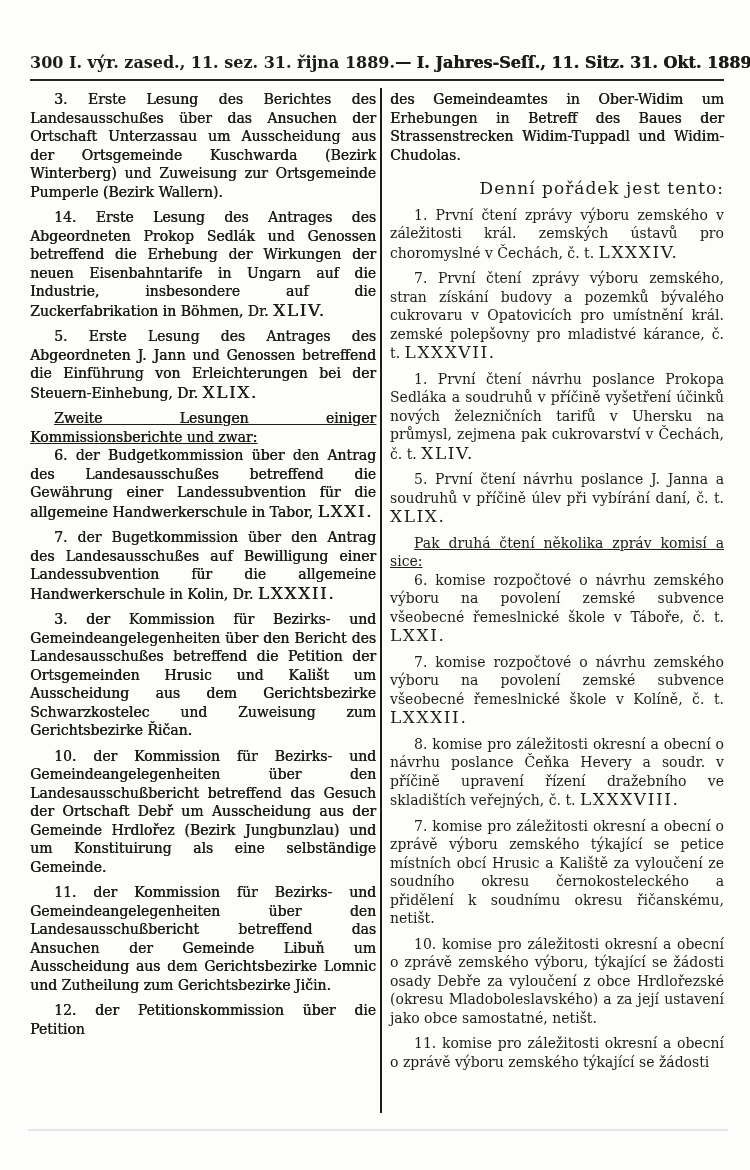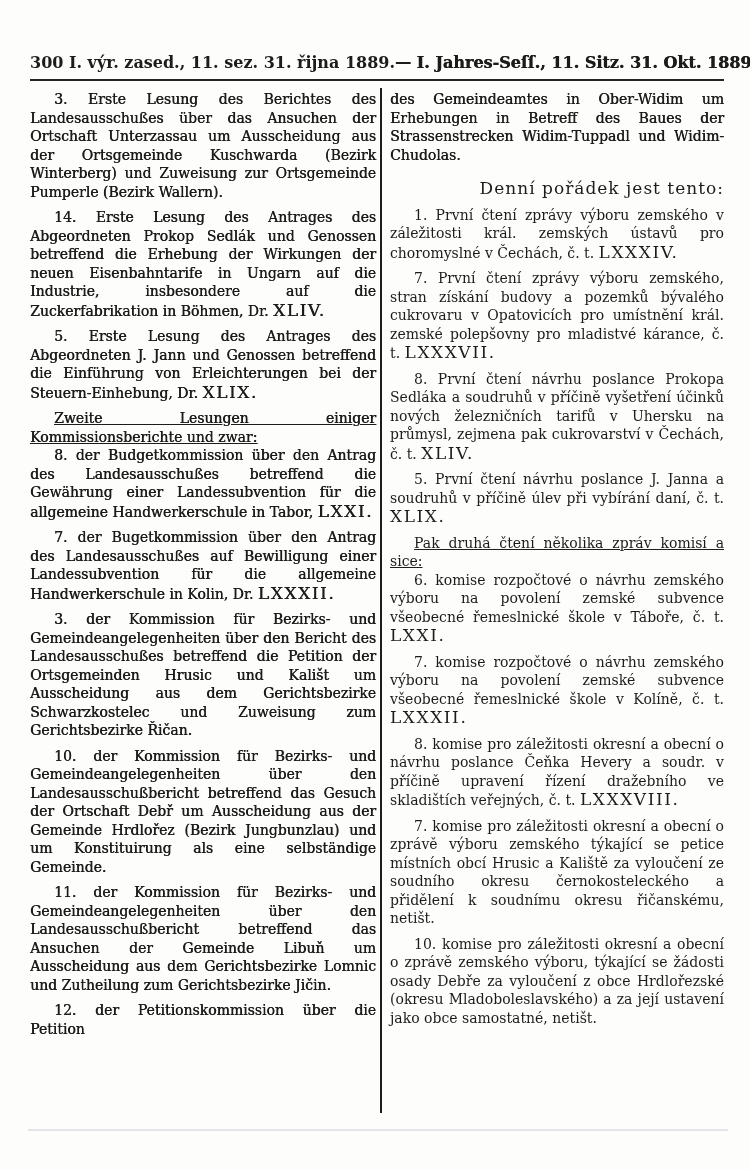--- a/index.html
+++ b/index.html
@@ -52,37 +52,38 @@
     <span class="fraktur">— I. Jahres-Seſſ., 11. Sitz. 31. Okt. 1889.</span>
   </div>
   <div class="header-rule"></div>
   <div class="divider"></div>
 
   <div class="col col-left fraktur">
     <p class="para"><span>3. Erste Lesung des Berichtes des Landesausschußes über das Ansuchen der Ortschaft Unterzassau um Ausscheidung aus der Ortsgemeinde Kuschwarda (Bezirk Winterberg) und Zuweisung zur Ortsgemeinde Pumperle (Bezirk Wallern).</span></p>
     <p class="para"><span>14. Erste Lesung des Antrages des Abgeordneten Prokop Sedlák und Genossen betreffend die Erhebung der Wirkungen der neuen Eisenbahntarife in Ungarn auf die Industrie, insbesondere auf die Zuckerfabrikation in Böhmen, Dr.</span> <span class="rn">XLIV.</span></p>
     <p class="para"><span>5. Erste Lesung des Antrages des Abgeordneten J. Jann und Genossen betreffend die Einführung von Erleichterungen bei der Steuern-Einhebung, Dr.</span> <span class="rn">XLIX.</span></p>
     <p class="para tight"><span>Zweite Lesungen einiger Kommissionsberichte und zwar:</span></p>
-    <p class="para"><span>8. der Budgetkommission über den Antrag des Landesausschußes betreffend die Gewährung einer Landessubvention für die allgemeine Handwerkerschule in Tabor,</span> <span class="rn">LXXI.</span></p>
+    <p class="para"><span>6. der Budgetkommission über den Antrag des Landesausschußes betreffend die Gewährung einer Landessubvention für die allgemeine Handwerkerschule in Tabor,</span> <span class="rn">LXXI.</span></p>
     <p class="para"><span>7. der Bugetkommission über den Antrag des Landesausschußes auf Bewilligung einer Landessubvention für die allgemeine Handwerkerschule in Kolin, Dr.</span> <span class="rn">LXXXII.</span></p>
     <p class="para"><span>3. der Kommission für Bezirks- und Gemeindeangelegenheiten über den Bericht des Landesausschußes betreffend die Petition der Ortsgemeinden Hrusic und Kališt um Ausscheidung aus dem Gerichtsbezirke Schwarzkostelec und Zuweisung zum Gerichtsbezirke Řičan.</span></p>
     <p class="para"><span>10. der Kommission für Bezirks- und Gemeindeangelegenheiten über den Landesausschußbericht betreffend das Gesuch der Ortschaft Debř um Ausscheidung aus der Gemeinde Hrdlořez (Bezirk Jungbunzlau) und um Konstituirung als eine selbständige Gemeinde.</span></p>
     <p class="para"><span>11. der Kommission für Bezirks- und Gemeindeangelegenheiten über den Landesausschußbericht betreffend das Ansuchen der Gemeinde Libuň um Ausscheidung aus dem Gerichtsbezirke Lomnic und Zutheilung zum Gerichtsbezirke Jičin.</span></p>
     <p class="para"><span>12. der Petitionskommission über die Petition</span></p>
   </div>
 
   <div class="col col-right">
     <p class="para noindent fraktur"><span>des Gemeindeamtes in Ober-Widim um Erhebungen in Betreff des Baues der Strassenstrecken Widim-Tuppadl und Widim-Chudolas.</span></p>
     <p class="agenda-heading">Denní pořádek jest tento:</p>
     <p class="para"><span>1. První čtení zprávy výboru zemského v záležitosti král. zemských ústavů pro choromyslné v Čechách, č. t.</span> <span class="rn">LXXXIV.</span></p>
     <p class="para"><span>7. První čtení zprávy výboru zemského, stran získání budovy a pozemků bývalého cukrovaru v Opatovicích pro umístnění král. zemské polepšovny pro mladistvé kárance, č. t.</span> <span class="rn">LXXXVII.</span></p>
-    <p class="para"><span>8. První čtení návrhu poslance Prokopa Sedláka a soudruhů v příčině vyšetření účinků nových železničních tarifů v Uhersku na průmysl, zejmena pak cukrovarství v Čechách, č. t.</span> <span class="rn">XLIV.</span></p>
+    <p class="para"><span>1. První čtení návrhu poslance Prokopa Sedláka a soudruhů v příčině vyšetření účinků nových železničních tarifů v Uhersku na průmysl, zejmena pak cukrovarství v Čechách, č. t.</span> <span class="rn">XLIV.</span></p>
     <p class="para"><span>5. První čtení návrhu poslance J. Janna a soudruhů v příčině úlev při vybírání daní, č. t.</span> <span class="rn">XLIX.</span></p>
     <p class="para tight"><span>Pak druhá čtení několika zpráv komisí a sice:</span></p>
     <p class="para"><span>6. komise rozpočtové o návrhu zemského výboru na povolení zemské subvence všeobecné řemeslnické škole v Táboře, č. t.</span> <span class="rn">LXXI.</span></p>
     <p class="para"><span>7. komise rozpočtové o návrhu zemského výboru na povolení zemské subvence všeobecné řemeslnické škole v Kolíně, č. t.</span> <span class="rn">LXXXII.</span></p>
     <p class="para"><span>8. komise pro záležitosti okresní a obecní o návrhu poslance Čeňka Hevery a soudr. v příčině upravení řízení dražebního ve skladištích veřejných, č. t.</span> <span class="rn">LXXXVIII.</span></p>
     <p class="para"><span>7. komise pro záležitosti okresní a obecní o zprávě výboru zemského týkající se petice místních obcí Hrusic a Kaliště za vyloučení ze soudního okresu černokosteleckého a přidělení k soudnímu okresu řičanskému, netišt.</span></p>
     <p class="para"><span>10. komise pro záležitosti okresní a obecní o zprávě zemského výboru, týkající se žádosti osady Debře za vyloučení z obce Hrdlořezské (okresu Mladoboleslavského) a za její ustavení jako obce samostatné, netišt.</span></p>
+    <p class="para"><span>11. komise pro záležitosti okresní a obecní o zprávě výboru zemského týkající se žádosti</span></p>
   </div>
 
   <div class="bottom-artifact"></div>
 </div>
 
 </body></html>

